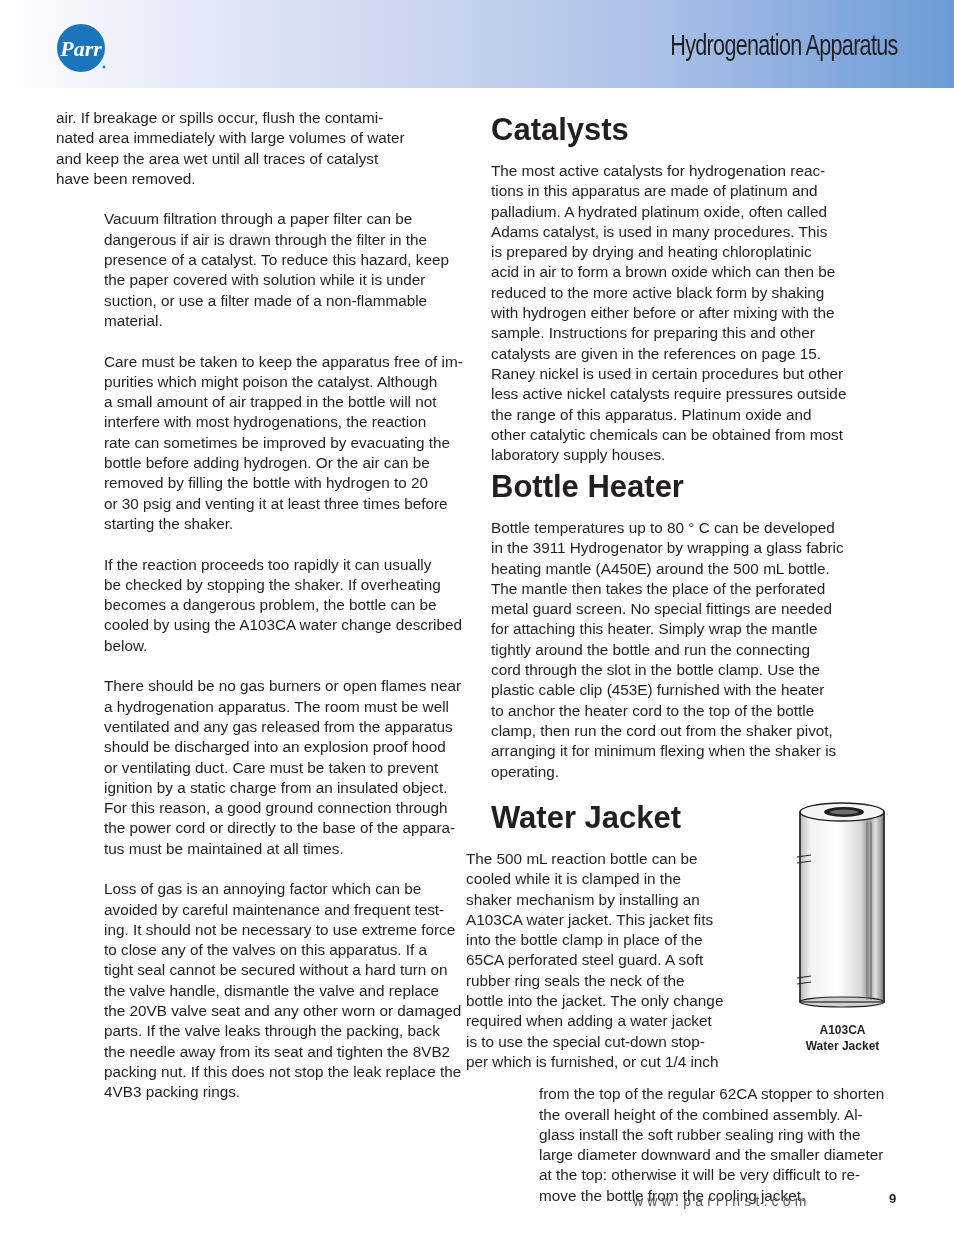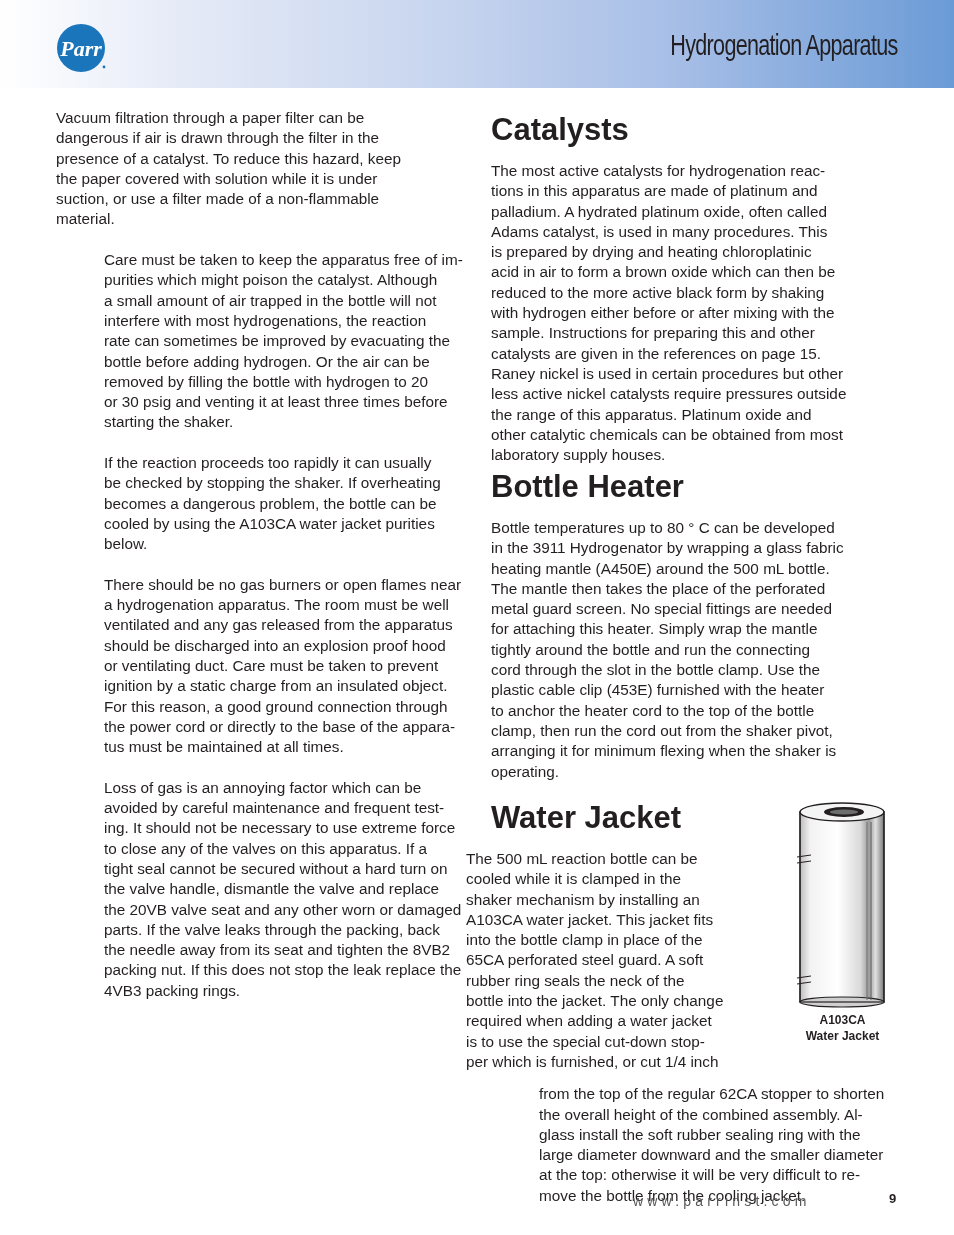--- a/index.html
+++ b/index.html
@@ -24,59 +24,63 @@
     .h-catalysts { position: absolute; left: 491px; top: 116px; }
     .p-catalysts { position: absolute; left: 491px; top: 161px; width: 415px; }
     .h-heater { position: absolute; left: 491px; top: 473px; }
     .p-heater { position: absolute; left: 491px; top: 518px; width: 415px; }
     .h-jacket { position: absolute; left: 491px; top: 804px; }
     .p-jacket-a { position: absolute; left: 466px; top: 849px; width: 300px; }
     .p-jacket-b { position: absolute; left: 491px; top: 1064px; width: 415px; }
 
     .figure { position: absolute; left: 795px; top: 800px; width: 95px; }
     .figure svg { display: block; margin-left: 2px; }
-    .figure-caption { text-align: center; font-size: 12px; font-weight: bold; line-height: 16px; margin-top: 2px; }
+    .figure-caption { text-align: center; font-size: 12px; font-weight: bold; line-height: 16px; margin-top: 12px; }
 
     .footer-url { position: absolute; left: 633px; top: 1193px; font-size: 14px; letter-spacing: 4.2px; color: #58595b; }
     .page-number { position: absolute; left: 889px; top: 1191px; font-size: 13px; font-weight: bold; }
   </style>
 </head>
 <body>
 
 <div class="header">
   <div class="logo">
     <svg width="55" height="50" viewBox="0 0 55 50">
       <ellipse cx="26" cy="24" rx="24" ry="24" fill="#1b75bb"></ellipse>
       <text x="26" y="32" text-anchor="middle" font-family="Liberation Serif, serif" font-style="italic" font-weight="bold" font-size="22" fill="#ffffff">Parr</text>
       <circle cx="49" cy="43" r="1.4" fill="#1b75bb"></circle>
     </svg>
   </div>
   <div class="header-title">Hydrogenation Apparatus</div>
 </div>
 
 <div class="col col-left">
+  <p class="para">air. If breakage or spills occur, flush the contami-
+nated area immediately with large volumes of water
+and keep the area wet until all traces of catalyst
+have been removed.</p>
   <p class="para">Vacuum filtration through a paper filter can be
 dangerous if air is drawn through the filter in the
 presence of a catalyst. To reduce this hazard, keep
 the paper covered with solution while it is under
 suction, or use a filter made of a non-flammable
 material.</p>
   <p class="para">Care must be taken to keep the apparatus free of im-
 purities which might poison the catalyst. Although
 a small amount of air trapped in the bottle will not
 interfere with most hydrogenations, the reaction
 rate can sometimes be improved by evacuating the
 bottle before adding hydrogen. Or the air can be
 removed by filling the bottle with hydrogen to 20
 or 30 psig and venting it at least three times before
 starting the shaker.</p>
   <p class="para">If the reaction proceeds too rapidly it can usually
 be checked by stopping the shaker. If overheating
 becomes a dangerous problem, the bottle can be
-cooled by using the A103CA water jacket purities
+cooled by using the A103CA water change described
 below.</p>
   <p class="para">There should be no gas burners or open flames near
 a hydrogenation apparatus. The room must be well
 ventilated and any gas released from the apparatus
 should be discharged into an explosion proof hood
 or ventilating duct. Care must be taken to prevent
 ignition by a static charge from an insulated object.
 For this reason, a good ground connection through
 the power cord or directly to the base of the appara-
 tus must be maintained at all times.</p>

